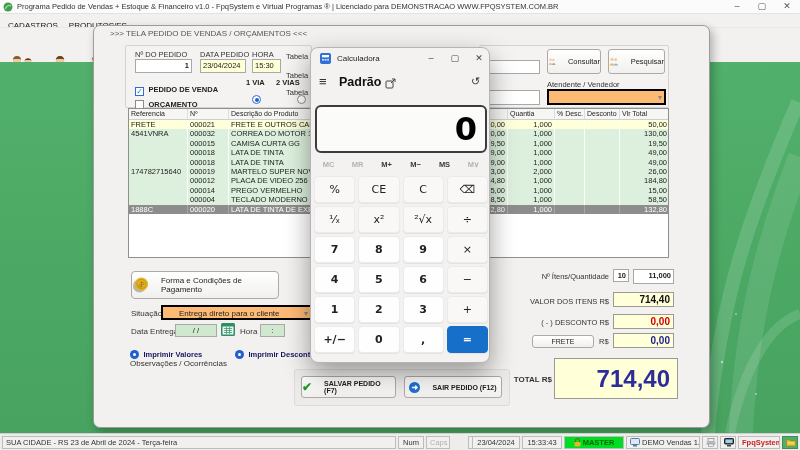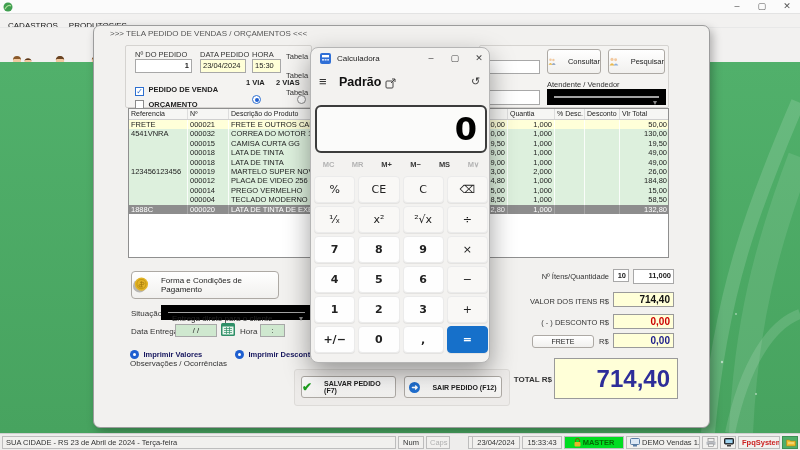--- a/index.html
+++ b/index.html
@@ -39,21 +39,21 @@
   .chk{width:9px;height:9px;border:1px solid #2d6fd0;background:#fff;display:inline-block;
        font-size:8px;line-height:8px;color:#2d6fd0;text-align:center;vertical-align:-2px;}
   .chk.off{border-color:#8a8a8a;}
   .radio{width:9px;height:9px;border-radius:50%;border:1px solid #2d6fd0;background:#fff;display:inline-block;position:relative;}
   .radio.on::after{content:"";position:absolute;left:2px;top:2px;width:4px;height:4px;border-radius:50%;background:#1f5fd0;}
   .radio.off{border-color:#8a8a8a;}
   .bluedot{width:9px;height:9px;border-radius:50%;background:#1f5fd0;display:inline-block;position:relative;vertical-align:-2px;}
   .bluedot::after{content:"";position:absolute;left:3px;top:3px;width:3px;height:3px;border-radius:50%;background:#fff;}
   .btn{background:linear-gradient(#ffffff,#f1f0ee);border:1px solid #ada9a4;border-radius:3px;
        font-size:7.5px;color:#222;display:flex;align-items:center;justify-content:center;gap:12px;}
-  .combo{border:7px solid #000000;background:#a3a3a3;font-size:7.5px;line-height:13px;padding:0 4px;position:relative;}
+  .combo{border:2px solid #000000;background:#fdba74;font-size:7.5px;line-height:13px;padding:0 16px;position:relative;}
   .combo::after{content:"▾";position:absolute;right:2px;top:0;color:#888;font-size:8px;}
 
   
   .tbl{left:34px;top:82px;width:541px;height:150px;border:1px solid #8f8f8f;background:#fff;overflow:hidden;}
   .trow{display:grid;grid-template-columns:59px 41px 227px 52px 47px 30px 35px 50px;width:541px;}
   .thead{height:11px;background:#f6f6f4;border-bottom:1px solid #cfcfcf;}
   .thead .tc{font-size:7px;color:#222;line-height:10px;}
   .tc{padding:0 2px;font-size:7.5px;line-height:9.4px;height:9.4px;white-space:nowrap;overflow:hidden;
       border-right:1px solid rgba(255,255,255,.85);}
   .thead .tc{border-right:1px solid #ddd;height:10px;}
@@ -100,20 +100,21 @@
 </head>
 <body>
 
 <div class="screen">
 
   <div class="abs titlebar">
     <svg class="abs app-icon" viewBox="0 0 10 10">
       <circle cx="5" cy="5" r="4.5" fill="#3f9e4f"></circle>
         <path d="M2,7 Q5,2 8,4" stroke="#aede9a" stroke-width="1.3" fill="none"></path>
     </svg>
+    <div class="abs title-text">Programa Pedido de Vendas + Estoque &amp; Financeiro v1.0 - FpqSystem e Virtual Programas ® | Licenciado para  DEMONSTRACAO WWW.FPQSYSTEM.COM.BR</div>
     <div class="abs win-ctrl" style="left:726px;">–</div>
     <div class="abs win-ctrl" style="left:751px;">▢</div>
     <div class="abs win-ctrl" style="left:776px;">✕</div>
   </div>
 
   <div class="abs menubar"><span class="menu-item">CADASTROS</span><span class="menu-item">PRODUTOS/ES</span></div>
 
   <div class="abs toolbar">
     <div class="abs tool-item" style="left:4px;">
       <svg width="30" height="22" viewBox="0 0 30 22">
@@ -267,21 +268,21 @@
             <div class="tc"></div>
             <div class="tc">000018</div>
             <div class="tc">LATA DE TINTA</div>
             <div class="tc r">49,00</div>
             <div class="tc r">1,000</div>
             <div class="tc"></div>
             <div class="tc"></div>
             <div class="tc r">49,00</div>
           </div>
           <div class="trow row-g">
-            <div class="tc">123456123456</div>
+            <div class="tc">174782715640</div>
             <div class="tc">000019</div>
             <div class="tc">MARTELO SUPER NOVO E B</div>
             <div class="tc r">13,00</div>
             <div class="tc r">2,000</div>
             <div class="tc"></div>
             <div class="tc"></div>
             <div class="tc r">26,00</div>
           </div>
           <div class="trow row-g">
             <div class="tc"></div>

